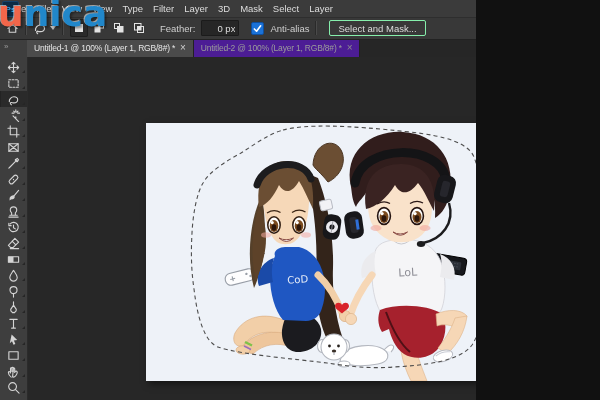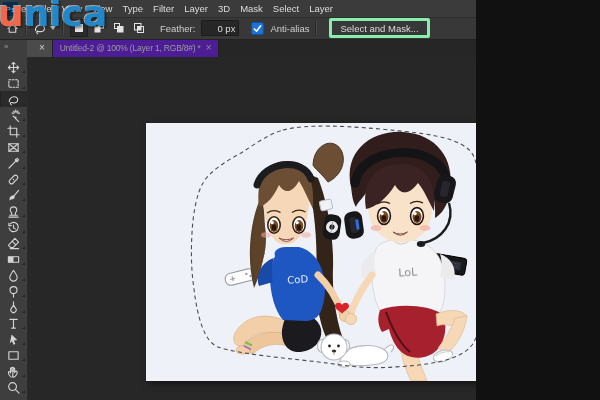--- a/index.html
+++ b/index.html
@@ -29,21 +29,21 @@
   .ob-ic{display:flex;align-items:center;gap:2px;}
   .chev{width:0;height:0;border-left:3px solid transparent;border-right:3px solid transparent;
         border-top:4px solid #b9b9b9;margin-left:1px;}
   .modes{display:flex;gap:2px;align-items:center;}
   .mode{width:18px;height:18px;display:flex;align-items:center;justify-content:center;border-radius:2px;}
   .mode.active{background:#2a2a2a;box-shadow:inset 0 0 0 1px #1f1f1f;}
   .feather{width:30px;height:14px;background:#262626;border:1px solid #1b1b1b;color:#ddd;
            font-size:9.5px;font-family:inherit;padding:0 3px;border-radius:1px;text-align:right;}
   .cb{width:11px;height:11px;background:#1b72d8;border:1px solid #0f4f9e;border-radius:2px;
       display:flex;align-items:center;justify-content:center;margin-left:6px;}
-  .snm{background:none;border:3px solid #86efac;border-radius:2px;color:#dcdcdc;
+  .snm{background:none;border:1px solid #86efac;border-radius:2px;color:#dcdcdc;
        font-size:9.5px;font-family:inherit;padding:1.5px 8px;margin-left:6px;cursor:default;}
 
   
   .tabbar{position:absolute;left:27px;top:39px;right:0;height:18px;background:#262626;
           display:flex;z-index:8;}
   .tab{display:flex;align-items:center;height:18px;padding:0 7px;background:#4c1d95;
        color:#9b9b9b;font-size:8.5px;letter-spacing:-0.2px;border-right:1px solid #212121;cursor:default;white-space:nowrap;}
   .tab.active{background:#4b4b4b;color:#e6e6e6;}
   .tab-close{margin-left:5px;font-size:10px;line-height:10px;color:#8b8b8b;}
   .tab.active .tab-close{color:#cfcfcf;}
@@ -137,20 +137,21 @@
         </svg>
     </div>
     <span>Anti-alias</span>
     <div class="sep"></div>
     <button class="snm">Select and Mask...</button>
   </div>
 
   <div class="tabbar">
     <div id="tabs" style="display:flex;">
         <div class="tab active">
+          <span>Untitled-1 @ 100% (Layer 1, RGB/8#) *</span>
           <span class="tab-close">×</span>
         </div>
         <div class="tab">
           <span>Untitled-2 @ 100% (Layer 1, RGB/8#) *</span>
           <span class="tab-close">×</span>
         </div>
       </div>
   </div>
 
   <div class="toolcol">

